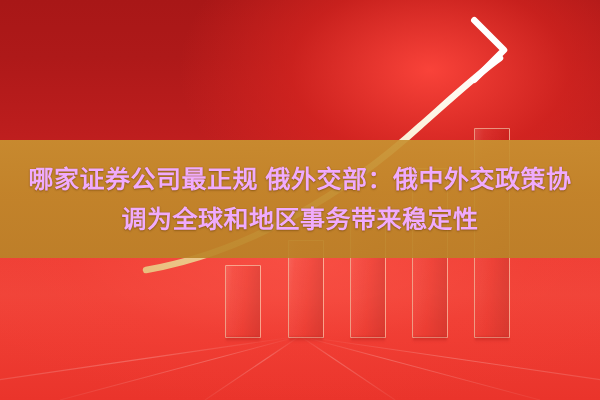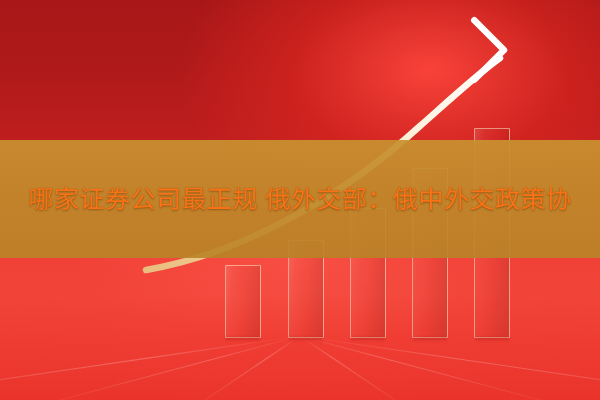--- a/index.html
+++ b/index.html
@@ -112,23 +112,23 @@
     left: 0; top: 140px;
     width: 600px; height: 118px;
     display: flex;
     flex-direction: column;
     align-items: center;
     justify-content: center;
     gap: 2px;
     text-align: center;
   }
   .headline-line {
-    color: #f97316;
+    color: #f0abfc;
     font-size: 25px;
-    font-weight: normal;
+    font-weight: bold;
     line-height: 38px;
     letter-spacing: 0.5px;
     text-shadow:
       0 1px 2px rgba(90,50,0,0.45),
       0 0 1px rgba(90,50,0,0.35);
     white-space: nowrap;
   }
 </style>
 </head>
 <body>
@@ -184,15 +184,16 @@
       </defs>
       <path d="M 146 270 C 250 252, 350 190, 420 126 C 455 95, 480 72, 500 58" fill="none" stroke="url(#arrowGrad)" stroke-width="6.5" stroke-linecap="round"></path>
       <path d="M 462 50 L 504 50 L 504 92" fill="none" stroke="#ffffff" stroke-width="6.5" stroke-linecap="round" stroke-linejoin="round" transform="rotate(45 504 50)"></path>
     </svg>
   </div>
 
   <div class="gold-band"></div>
 
   <div class="headline">
     <div class="headline-line">哪家证券公司最正规 俄外交部：俄中外交政策协</div>
+    <div class="headline-line">调为全球和地区事务带来稳定性</div>
   </div>
 
 </div>
 
 </body></html>

